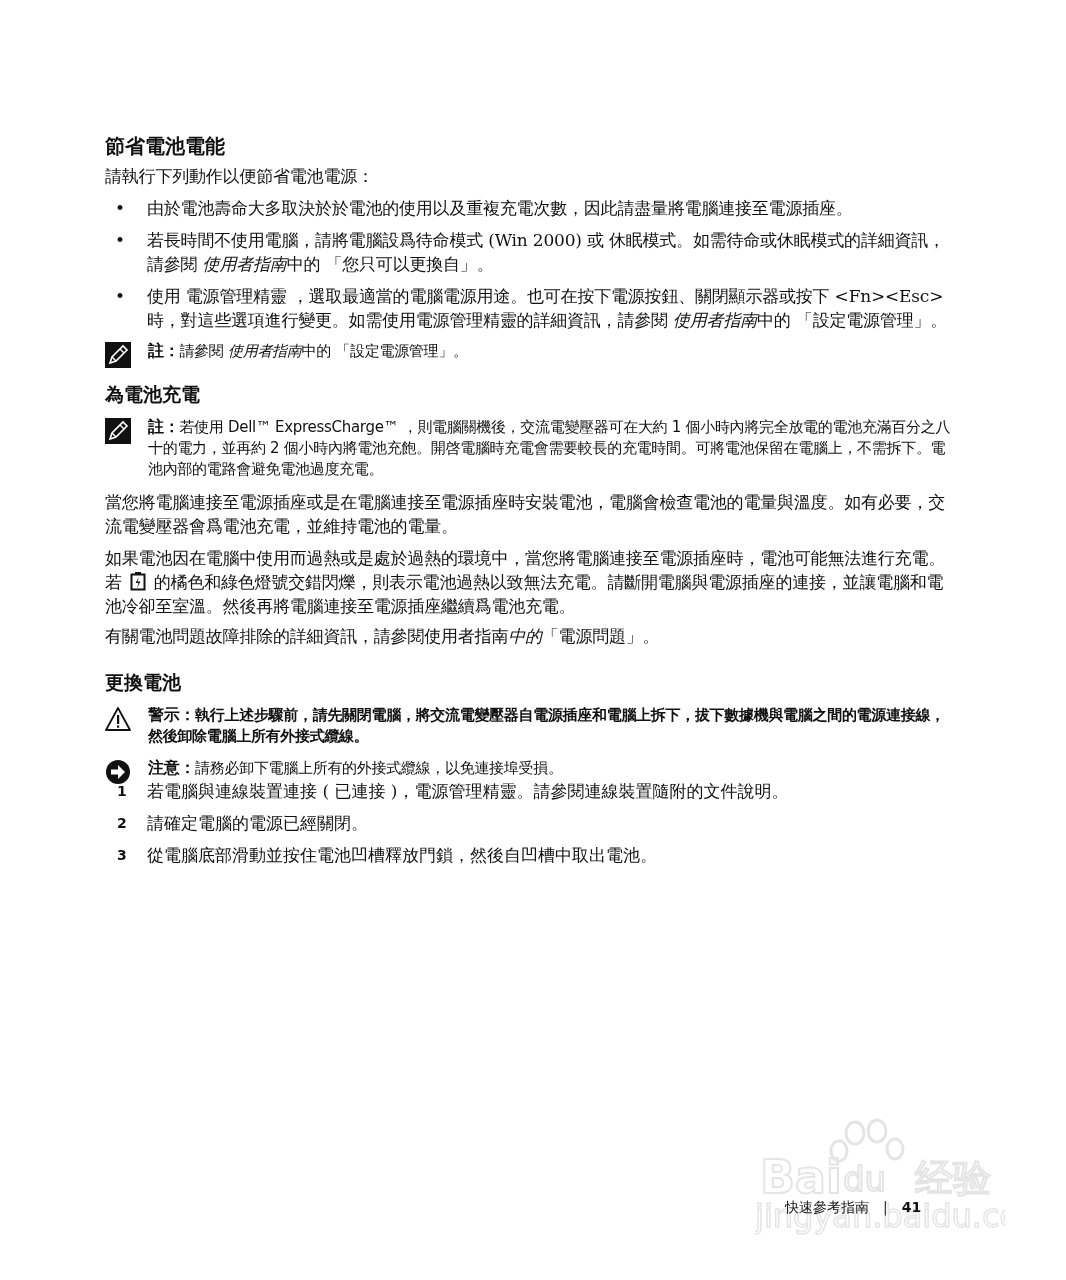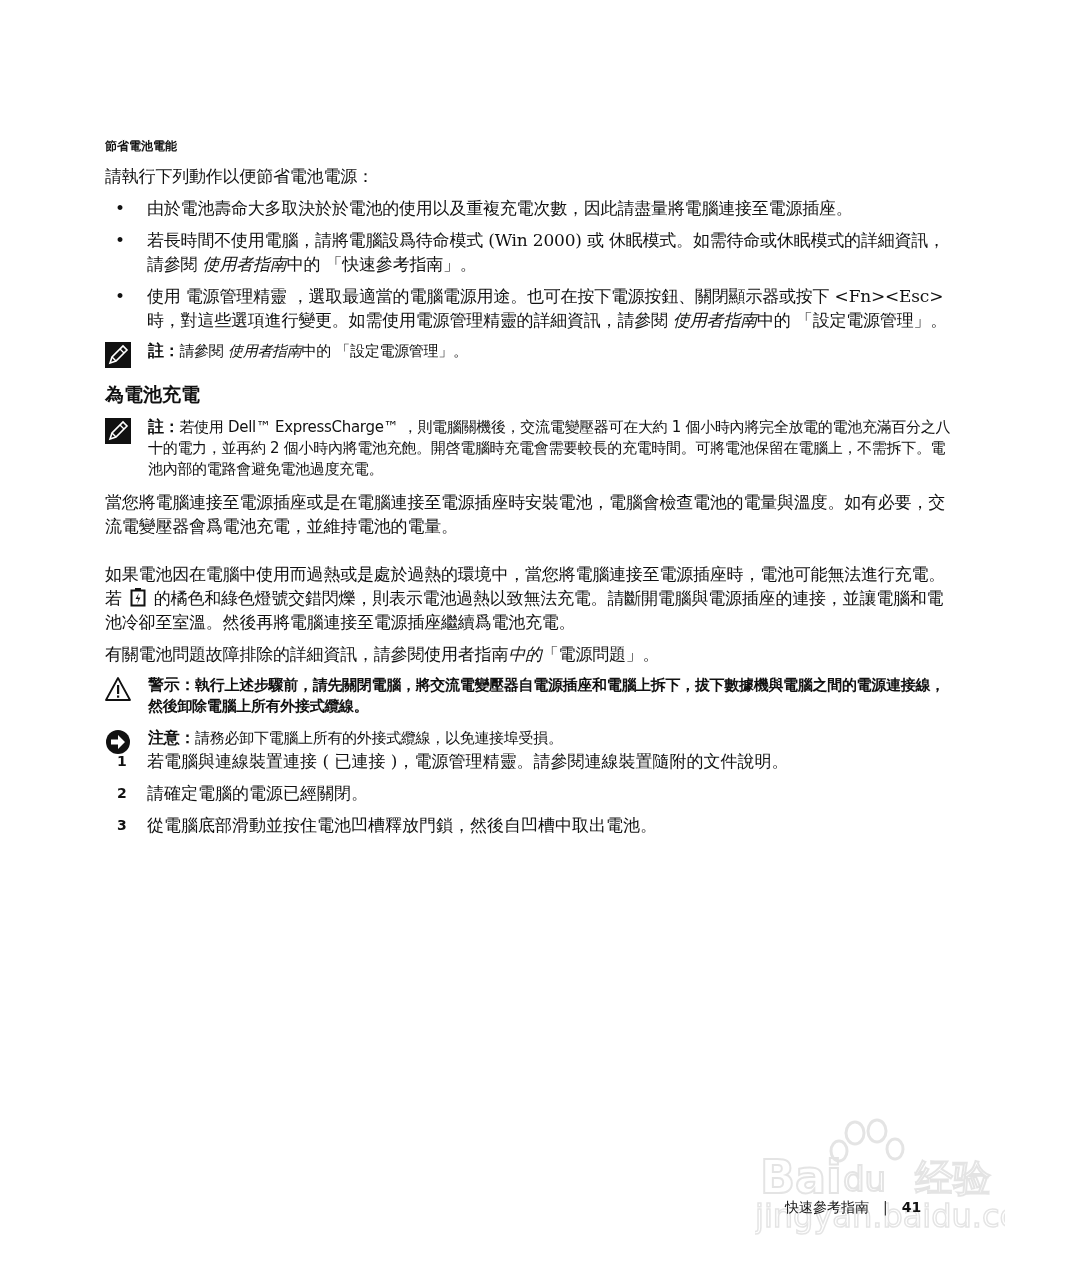--- a/index.html
+++ b/index.html
@@ -1,21 +1,21 @@
 <!DOCTYPE html>
 <html><head>
 <meta charset="utf-8">
 <style>
   html, body { margin: 0; padding: 0; }
   body {
     width: 1066px; height: 1280px; background: #ffffff; position: relative; overflow: hidden;
     font-family: "DejaVu Serif", "Liberation Serif", serif; color: #111;
   }
   .page { position: absolute; left: 105px; top: 136px; width: 850px; }
-  .h-small { font-family: "DejaVu Sans", "Liberation Sans", sans-serif; font-weight: bold; font-size: 12px; margin: 0 0 8px 0; height: 20px; line-height: 20px; }
+  .h-small { font-family: "DejaVu Sans", "Liberation Sans", sans-serif; font-weight: bold; font-size: 20px; margin: 0 0 8px 0; height: 20px; line-height: 20px; }
   .h-large { font-family: Liberation Sans, sans-serif; font-weight: bold; font-size: 19px; margin: 0; height: 26px; line-height: 26px; }
   .p { font-size: 17px; line-height: 24px; margin: 0; letter-spacing: -0.2px; }
   .bullets { list-style: none; margin: 8px 0 0 0; padding: 0; }
   .bullets li { position: relative; padding-left: 42px; font-size: 17px; line-height: 24px; margin-bottom: 8px; letter-spacing: -0.2px; }
   .bullets li .dot { position: absolute; left: 10px; top: 0; }
   .note { position: relative; padding-left: 43px; font-family: "DejaVu Sans", "Liberation Sans", sans-serif; font-size: 15px; line-height: 21px; letter-spacing: -0.3px; }
   .note .icon { position: absolute; left: 0; top: 2px; width: 26px; height: 26px; }
   .note .label { font-weight: bold; font-size: 16px; }
   .note.bold { font-weight: bold; }
   .em { font-style: italic; }
@@ -30,21 +30,21 @@
 </style>
 </head>
 <body>
 
 <div class="page">
 
   <h3 class="h-small">節省電池電能</h3>
   <p class="p">請執行下列動作以便節省電池電源：</p>
   <ul class="bullets">
     <li><span class="dot">•</span><span>由於電池壽命大多取決於於電池的使用以及重複充電次數，因此請盡量將電腦連接至電源插座。</span></li>
-    <li><span class="dot">•</span><span>若長時間不使用電腦，請將電腦設爲待命模式 (Win 2000) 或 休眠模式。如需待命或休眠模式的詳細資訊，請參閱 </span><span class="em">使用者指南</span><span>中的 「快速參考指南」。</span></li>
+    <li><span class="dot">•</span><span>若長時間不使用電腦，請將電腦設爲待命模式 (Win 2000) 或 休眠模式。如需待命或休眠模式的詳細資訊，請參閱 </span><span class="em">使用者指南</span><span>中的 「您只可以更換自」。</span></li>
     <li><span class="dot">•</span><span>使用 電源管理精靈 ，選取最適當的電腦電源用途。也可在按下電源按鈕、關閉顯示器或按下 &lt;Fn&gt;&lt;Esc&gt; 時，對這些選項進行變更。如需使用電源管理精靈的詳細資訊，請參閱 </span><span class="em">使用者指南</span><span>中的 「設定電源管理」。</span></li>
   </ul>
   <div class="note" style="margin-top:4px;">
     <svg class="icon" viewBox="0 0 26 26">
         <rect width="26" height="26" fill="#111"></rect>
         <path d="M5 21 L7 15 L18 4 L22 8 L11 19 Z" fill="none" stroke="#fff" stroke-width="1.6"></path>
         <path d="M7 15 L11 19" stroke="#fff" stroke-width="1.4"></path>
         <path d="M15 7 L19 11" stroke="#fff" stroke-width="1.2"></path>
       </svg>
     <span class="label">註：</span><span>請參閱 </span><span class="em">使用者指南</span><span>中的 「設定電源管理」。</span>
@@ -54,27 +54,28 @@
   <div class="note" style="margin-top:8px;">
     <svg class="icon" viewBox="0 0 26 26">
         <rect width="26" height="26" fill="#111"></rect>
         <path d="M5 21 L7 15 L18 4 L22 8 L11 19 Z" fill="none" stroke="#fff" stroke-width="1.6"></path>
         <path d="M7 15 L11 19" stroke="#fff" stroke-width="1.4"></path>
         <path d="M15 7 L19 11" stroke="#fff" stroke-width="1.2"></path>
       </svg>
     <span class="label">註：</span><span>若使用 Dell™ ExpressCharge™ ，則電腦關機後，交流電變壓器可在大約 1 個小時內將完全放電的電池充滿百分之八十的電力，並再約 2 個小時內將電池充飽。開啓電腦時充電會需要較長的充電時間。可將電池保留在電腦上，不需拆下。電池內部的電路會避免電池過度充電。</span>
   </div>
   <p class="p" style="margin-top:10px;">當您將電腦連接至電源插座或是在電腦連接至電源插座時安裝電池，電腦會檢查電池的電量與溫度。如有必要，交流電變壓器會爲電池充電，並維持電池的電量。</p>
-  <p class="p" style="margin-top:24px;"><span>如果電池因在電腦中使用而過熱或是處於過熱的環境中，當您將電腦連接至電源插座時，電池可能無法進行充電。若</span><svg class="inline-battery" width="16" height="20" viewBox="0 0 16 20">
+  <p class="p" style="margin-top:8px;"><span>如果電池因在電腦中使用而過熱或是處於過熱的環境中，當您將電腦連接至電源插座時，電池可能無法進行充電。若</span><svg class="inline-battery" width="16" height="20" viewBox="0 0 16 20">
         <rect x="5" y="1" width="6" height="3" fill="#111"></rect>
         <rect x="1.5" y="3.5" width="13" height="15" fill="none" stroke="#111" stroke-width="2"></rect>
         <path d="M9 6 L5.5 12 L8.5 12 L7 17 L10.5 10.5 L7.5 10.5 Z" fill="#111"></path>
       </svg><span>的橘色和綠色燈號交錯閃爍，則表示電池過熱以致無法充電。請斷開電腦與電源插座的連接，並讓電腦和電池冷卻至室溫。然後再將電腦連接至電源插座繼續爲電池充電。</span></p>
-  <p class="p" style="margin-top:8px;"><span>有關電池問題故障排除的詳細資訊，請參閱使用者指南</span><span class="em">中的</span><span>「電源問題」。</span></p>
+  <p class="p" style="margin-top:8px;font-family:Liberation Mono, monospace;"><span>有關電池問題故障排除的詳細資訊，請參閱使用者指南</span><span class="em">中的</span><span>「電源問題」。</span></p>
 
+  <h2 class="h-large" style="margin-top:20px;">更換電池</h2>
   <div class="note bold" style="margin-top:8px;">
     <svg class="icon" viewBox="0 0 26 26">
         <path d="M13 2 L25 24 L1 24 Z" fill="none" stroke="#111" stroke-width="1.8" stroke-linejoin="round"></path>
         <rect x="12" y="9" width="2.2" height="9" fill="#111"></rect>
         <rect x="12" y="19.5" width="2.2" height="2.2" fill="#111"></rect>
       </svg>
     <span class="label">警示：</span><span>執行上述步驟前，請先關閉電腦，將交流電變壓器自電源插座和電腦上拆下，拔下數據機與電腦之間的電源連接線，然後卸除電腦上所有外接式纜線。</span>
   </div>
   <div class="note" style="margin-top:10px;">
     <svg class="icon" viewBox="0 0 26 26">

